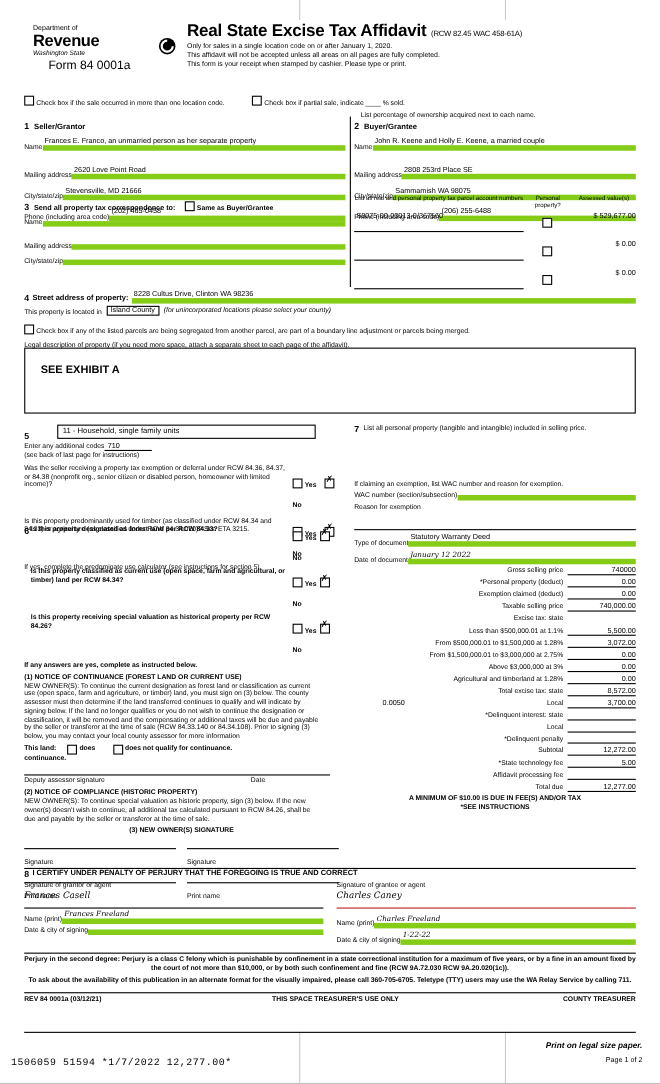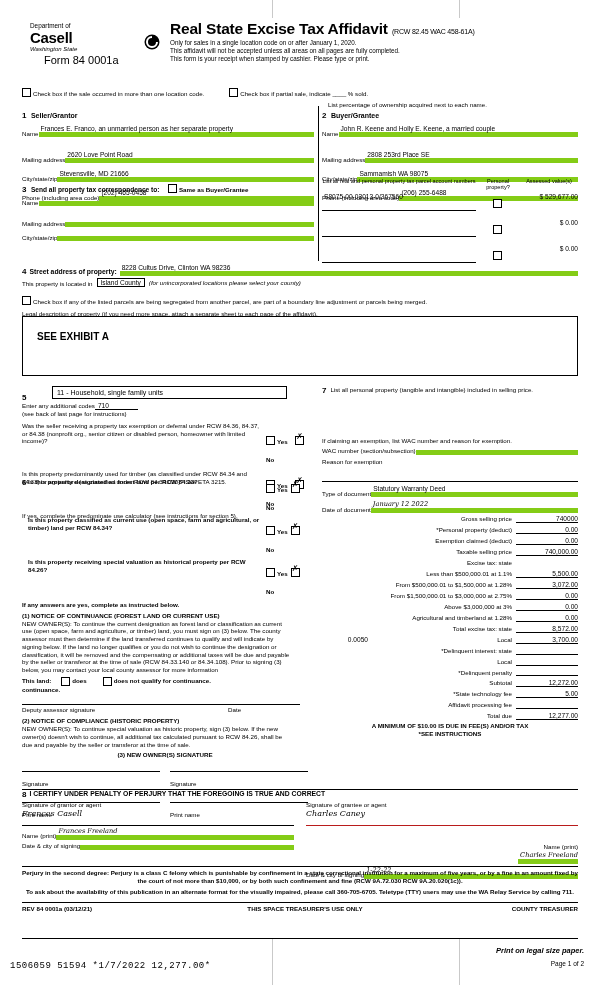--- a/index.html
+++ b/index.html
@@ -46,21 +46,21 @@
 
 <div class="page">
   <div class="foldline" style="left:272px;"></div>
   <div class="foldline" style="left:459px;"></div>
 
   <div class="sheet">
 
     <div class="hdr">
       <div class="dorlogo">
         <div class="dept">Department of</div>
-        <div class="revenue">Casell</div>
+        <div class="revenue">Revenue</div>
         <div class="wastate">Washington State</div>
       </div>
       <svg width="16" height="16" style="position:absolute;left:122px;top:16px;">
         <circle cx="8" cy="8" r="7.5" fill="#000"></circle>
         <path d="M8 3 a5 5 0 1 0 5 5" stroke="#fff" stroke-width="2" fill="none"></path>
       </svg>
       <div class="title">
         <span>Real State Excise Tax Affidavit</span>
         <span class="rcw">(RCW 82.45 WAC 458-61A)</span>
       </div>
@@ -377,21 +377,21 @@
               <span class="fieldline hand">Frances Freeland</span>
             </div>
           <div class="row" style="margin-top:2px;">
               <span class="txt">Date &amp; city of signing</span>
               <span class="fieldline hand"></span>
             </div>
         </div>
         <div style="flex:1;">
           <div class="txt">Signature of grantee or agent</div>
           <div style="border-bottom:1px solid #b91c1c;height:16px;" class="hand">Charles Caney</div>
-          <div class="row" style="margin-top:17px;flex-direction:column;">
+          <div class="row" style="margin-top:5px;">
               <span class="txt">Name (print)</span>
               <span class="fieldline hand">Charles Freeland</span>
             </div>
           <div class="row" style="margin-top:2px;">
               <span class="txt">Date &amp; city of signing</span>
               <span class="fieldline hand">1-22-22</span>
             </div>
         </div>
       </div>
     </div>

